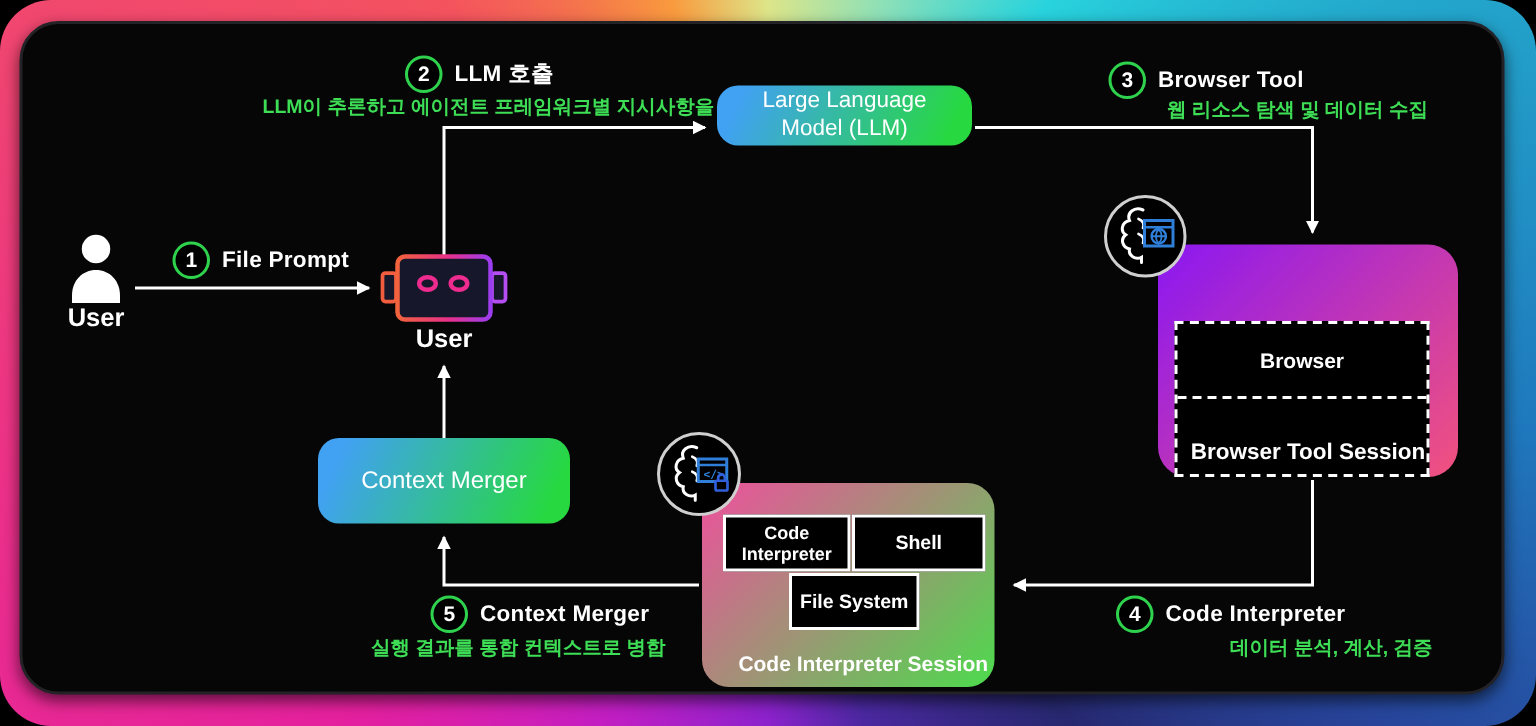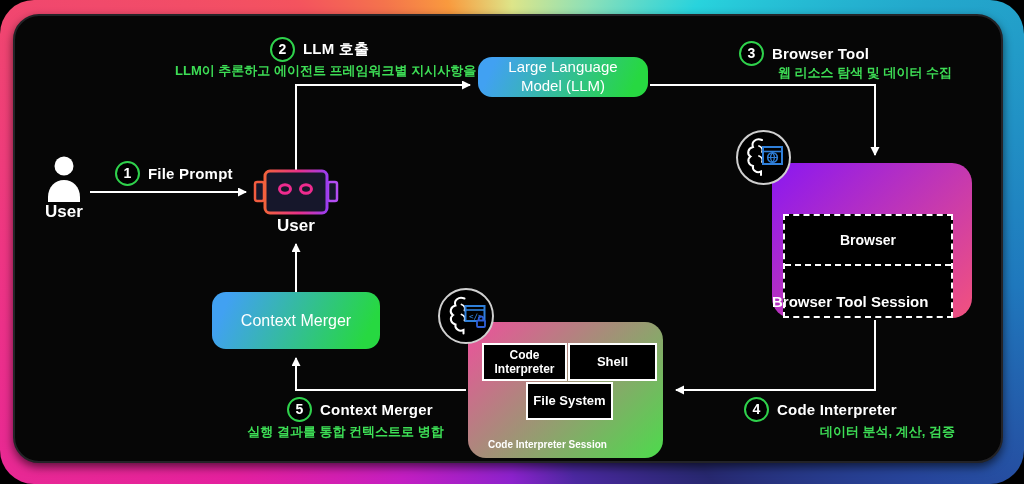--- a/index.html
+++ b/index.html
@@ -16,21 +16,21 @@
   .wire-layer{position:absolute;inset:0;pointer-events:none;}
   .step{position:absolute;display:flex;align-items:center;gap:8px;height:24px;}
   .badge{width:21px;height:21px;border:2.5px solid #2fd24c;border-radius:50%;background:#000;
     color:#fff;font-size:14px;font-weight:700;display:flex;align-items:center;justify-content:center;flex:0 0 auto;}
   .step-title{color:#fff;font-size:15px;font-weight:700;white-space:nowrap;letter-spacing:.2px;}
   .subtitle{position:absolute;color:#3ddd55;font-size:13px;font-weight:700;text-align:center;white-space:nowrap;}
   .gbox{position:absolute;border-radius:14px;display:flex;align-items:center;justify-content:center;
     text-align:center;color:#fff;font-size:15px;font-weight:400;line-height:1.25;
     background:linear-gradient(115deg,#41a1f2 10%,#27d841 90%);padding:4px 10px;box-sizing:border-box;}
   .session{position:absolute;border-radius:20px;box-sizing:border-box;}
-  .session-title{position:absolute;left:0;right:0;bottom:8px;text-align:left;color:#fff;font-weight:700;}
+  .session-title{position:absolute;left:0;right:0;bottom:8px;text-align:center;color:#fff;font-weight:700;}
   .dashwrap{position:absolute;background:#000;border:2px dashed #fff;box-sizing:border-box;}
   .dashcell{display:flex;align-items:center;justify-content:center;color:#fff;font-size:14px;font-weight:600;box-sizing:border-box;}
   .solidbox{position:absolute;background:#000;border:2px solid #fff;box-sizing:border-box;display:flex;
     align-items:center;justify-content:center;text-align:center;color:#fff;font-size:12px;font-weight:700;line-height:1.2;}
   .node-label{position:absolute;color:#fff;font-size:17px;font-weight:600;text-align:center;}
 </style>
 </head>
 <body>
 
 <div class="stage">
@@ -122,21 +122,21 @@
     <rect x="28" y="18" width="19" height="17" fill="#000" stroke="#2f7fd9" stroke-width="2"></rect>
     <line x1="28" y1="22.5" x2="47" y2="22.5" stroke="#2f7fd9" stroke-width="1.6"></line>
     <circle cx="37.5" cy="28.5" r="4.8" fill="none" stroke="#2f7fd9" stroke-width="1.6"></circle>
     <path d="M32.7,28.5 h9.6 M37.5,23.7 c-2.5,3 -2.5,6.6 0,9.6 c2.5,-3 2.5,-6.6 0,-9.6" fill="none" stroke="#2f7fd9" stroke-width="1.2"></path>
   </svg>
 
   <div class="session" style="left:468px;top:322px;width:195px;height:136px;border-radius:18px;background:linear-gradient(135deg,#ef4f9d,#4cdb4c);">
     <div class="solidbox" style="left:14px;top:21px;width:85px;height:38px;">Code Interpreter</div>
     <div class="solidbox" style="left:58px;top:60px;width:87px;height:38px;font-size:13px;">File System</div>
     <div class="solidbox" style="left:100px;top:21px;width:89px;height:38px;font-size:13px;">Shell</div>
-    <div class="session-title" style="font-size:10px;padding-left:20px;">Code Interpreter Session</div>
+    <div class="session-title" style="font-size:14px;padding-left:20px;">Code Interpreter Session</div>
   </div>
 
   <svg class="abs" style="left:437px;top:287px;" width="58" height="58" viewBox="0 0 58 58">
     <circle cx="29" cy="29" r="27" fill="#000" stroke="#cfcfcf" stroke-width="2"></circle>
     <path d="M27.5,11.5 c-6,-2.5 -11,2 -9,7 c-5,1 -6.5,7 -2.5,9.5 c-4,3 -2,8.5 2.5,9.5 c-1,4.5 4,7.5 8,5.5 l0,3.5" fill="none" stroke="#fff" stroke-width="2" stroke-linecap="round"></path>
     <path d="M24.5,17.5 c3,1 4,3.5 3,6 m-3,4 c3,1 4,3.5 3,6" fill="none" stroke="#fff" stroke-width="1.8" stroke-linecap="round"></path>
     <rect x="28.5" y="19" width="19" height="15" fill="#000" stroke="#2f7fd9" stroke-width="2"></rect>
     <line x1="28.5" y1="23" x2="47.5" y2="23" stroke="#2f7fd9" stroke-width="1.6"></line>
     <text x="32" y="31.5" font-size="7.5" font-weight="bold" fill="#2f7fd9" font-family="DejaVu Sans Mono, monospace">&lt;/&gt;</text>
     <rect x="40" y="33.5" width="8" height="6.5" rx="1" fill="#000" stroke="#2f5fd9" stroke-width="1.8"></rect>

